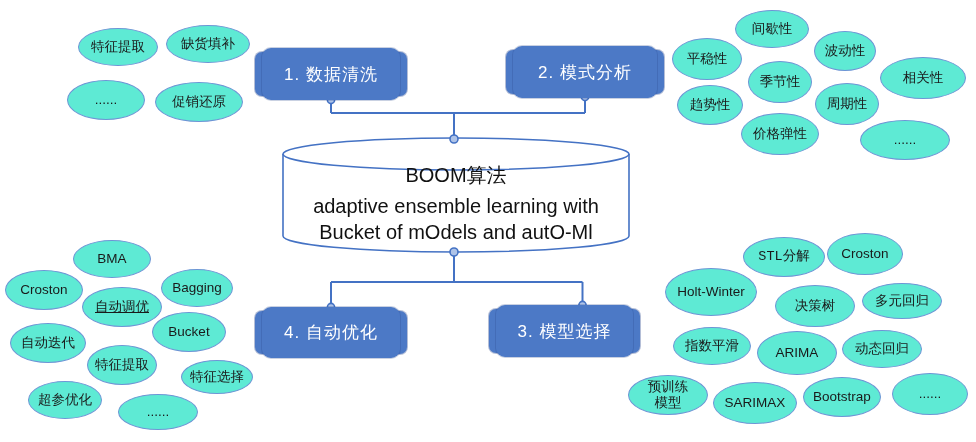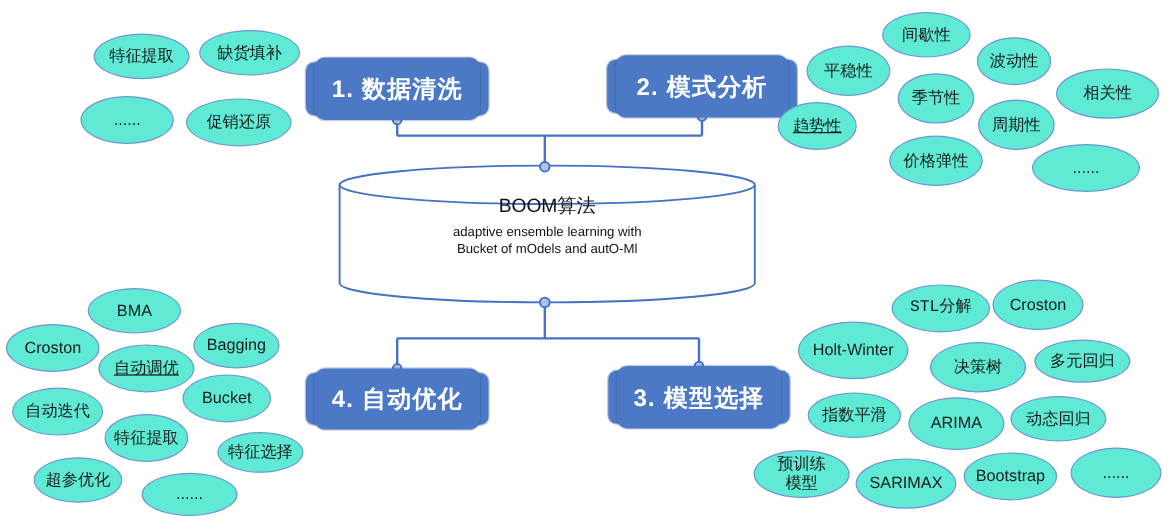--- a/index.html
+++ b/index.html
@@ -20,30 +20,30 @@
   .cyl{fill:#ffffff;stroke:var(--accent);stroke-width:1.6;}
   .dot{fill:#AEC3E8;stroke:var(--accent);stroke-width:1.6;}
 
   
   .step{position:absolute;background:var(--box-fill);border-radius:7px;
         box-shadow:0 0 0 1px rgba(40,70,140,.35);}
   .step-body{position:absolute;left:7px;right:7px;top:-4px;bottom:-4px;
         background:var(--box-fill);border-radius:9px;
         box-shadow:0 0 0 1px rgba(40,70,140,.25);
         display:flex;align-items:center;justify-content:center;}
-  .step-label{color:var(--box-text);font-size:20px;font-weight:700;letter-spacing:1px;white-space:nowrap;}
+  .step-label{color:var(--box-text);font-size:17px;font-weight:400;letter-spacing:1px;white-space:nowrap;}
   .step1{left:255px;top:52px;width:152px;height:44px;}
   .step2{left:506px;top:50px;width:158px;height:44px;}
-  .step3{left:507px;top:309px;width:151px;height:44px;}
+  .step3{left:489px;top:309px;width:151px;height:44px;}
   .step4{left:255px;top:311px;width:152px;height:43px;}
 
   
   .cyl-text{position:absolute;left:283px;top:162px;width:346px;text-align:center;color:#111;}
-  .cyl-title{font-size:16px;margin-bottom:4px;}
-  .cyl-sub{font-size:11px;line-height:1.3;}
+  .cyl-title{font-size:20px;margin-bottom:4px;}
+  .cyl-sub{font-size:20px;line-height:1.3;}
 
   
   .bubble{position:absolute;border:1.4px solid var(--bubble-border);border-radius:50%;
         background:#5eead4;display:flex;align-items:center;justify-content:center;
         color:var(--bubble-text);font-size:13.5px;line-height:1.15;text-align:center;
         white-space:pre-line;}
 </style>
 </head>
 <body>
 
@@ -102,21 +102,21 @@
   <div id="bubbles-layer">
       <div class="bubble" style="left: 78px; top: 28px; width: 80px; height: 38px;">特征提取</div>
       <div class="bubble" style="left: 166px; top: 25px; width: 84px; height: 38px;">缺货填补</div>
       <div class="bubble" style="left: 67px; top: 80px; width: 78px; height: 40px;">......</div>
       <div class="bubble" style="left: 155px; top: 82px; width: 88px; height: 40px;">促销还原</div>
       <div class="bubble" style="left: 735px; top: 10px; width: 74px; height: 38px;">间歇性</div>
       <div class="bubble" style="left: 672px; top: 38px; width: 70px; height: 42px;">平稳性</div>
       <div class="bubble" style="left: 814px; top: 31px; width: 62px; height: 40px;">波动性</div>
       <div class="bubble" style="left: 880px; top: 57px; width: 86px; height: 42px;">相关性</div>
       <div class="bubble" style="left: 748px; top: 61px; width: 64px; height: 42px;">季节性</div>
-      <div class="bubble" style="left: 648px; top: 85px; width: 66px; height: 40px; text-decoration: underline;">趋势性</div>
+      <div class="bubble" style="left: 677px; top: 85px; width: 66px; height: 40px;">趋势性</div>
       <div class="bubble" style="left: 815px; top: 83px; width: 64px; height: 42px;">周期性</div>
       <div class="bubble" style="left: 741px; top: 113px; width: 78px; height: 42px;">价格弹性</div>
       <div class="bubble" style="left: 860px; top: 120px; width: 90px; height: 40px;">......</div>
       <div class="bubble" style="left: 743px; top: 237px; width: 82px; height: 40px; font-family: Liberation Mono, monospace;">STL分解</div>
       <div class="bubble" style="left: 827px; top: 233px; width: 76px; height: 42px;">Croston</div>
       <div class="bubble" style="left: 665px; top: 268px; width: 92px; height: 48px;">Holt-Winter</div>
       <div class="bubble" style="left: 775px; top: 285px; width: 80px; height: 42px;">决策树</div>
       <div class="bubble" style="left: 862px; top: 283px; width: 80px; height: 36px;">多元回归</div>
       <div class="bubble" style="left: 673px; top: 327px; width: 78px; height: 38px;">指数平滑</div>
       <div class="bubble" style="left: 757px; top: 331px; width: 80px; height: 44px;">ARIMA</div>

